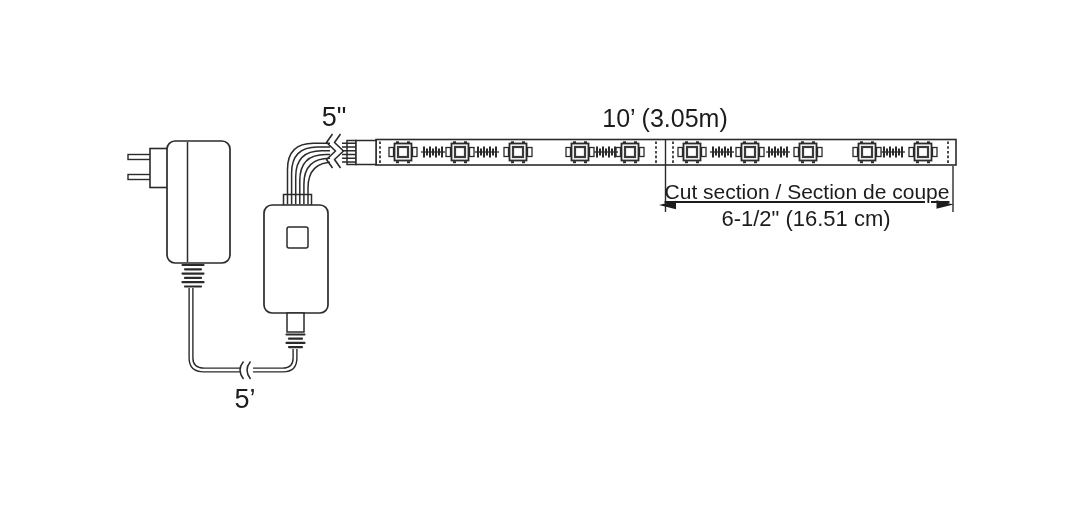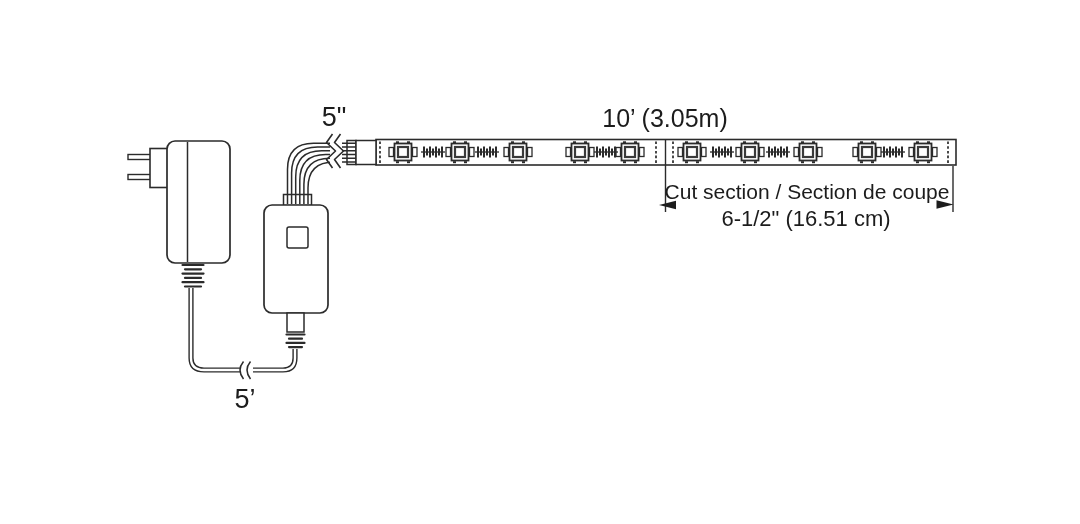--- a/index.html
+++ b/index.html
@@ -14,21 +14,21 @@
   .dim-label{
     position:absolute;
     transform:translateX(-50%);
     white-space:nowrap;
     color:#1c1c1c;
     line-height:1;
     letter-spacing:0px;
   }
   .lbl-wire{left:334px;top:104px;font-size:27px;}
   .lbl-strip{left:665px;top:106px;font-size:25px;}
-  .lbl-cut1{left:807px;top:181px;font-size:21px;}
+  .lbl-cut1{left:807px;top:181px;font-size:21px;text-decoration:underline;}
   .lbl-cut2{left:806px;top:208px;font-size:22px;}
   .lbl-cord{left:245px;top:386px;font-size:27px;}
 </style>
 </head>
 <body>
 
 <div id="stage">
 
   <svg id="art" width="1080" height="524" viewBox="0 0 1080 524">
 

